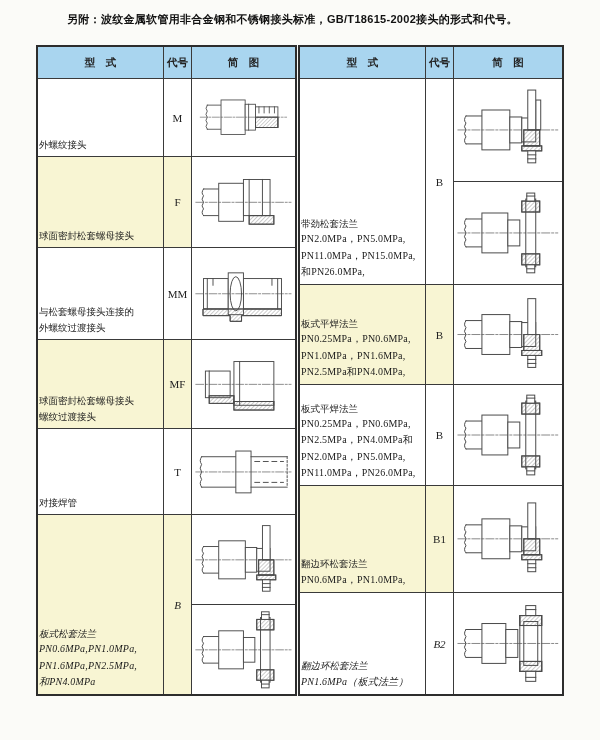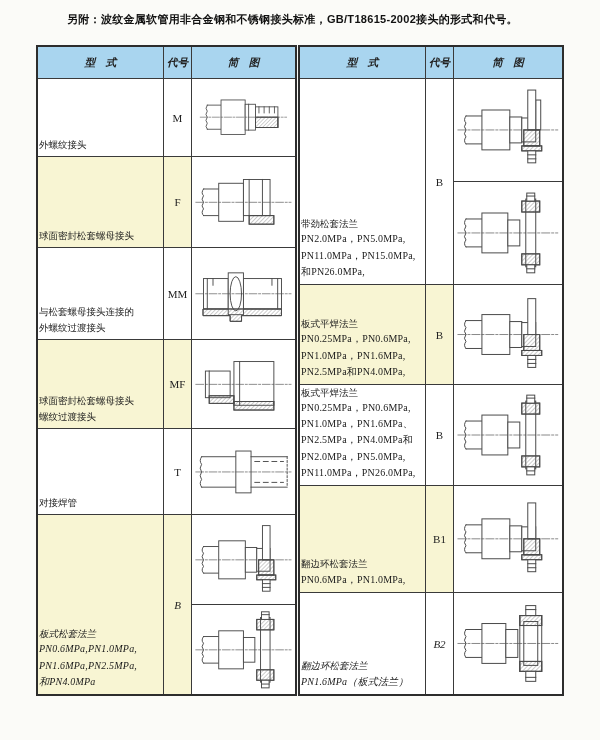--- a/index.html
+++ b/index.html
@@ -31,21 +31,21 @@
     border-right:1px solid #3a3a3a;
     border-bottom:1px solid #3a3a3a;
     background:#fff;
     overflow:hidden;
   }
   .cell.lastcol{border-right:none;}
   .cell.lastrow{border-bottom:none;font-style:italic;}
   .hcell{
     background:#a9d5ef;
     display:flex;align-items:center;justify-content:center;
-    font-size:10.5px;font-weight:bold;color:#222;font-style:italic;
+    font-size:10.5px;font-weight:bold;color:#222;
   }
   .tcell{
     display:flex;flex-direction:column;justify-content:flex-end;
     padding:4px 4px 4px 1px;
     font-size:9.5px;line-height:1.62;
   }
   .tcell .pn{
     font-family:"Liberation Serif", serif;
     font-size:10px;letter-spacing:0.2px;
   }
@@ -378,21 +378,20 @@
                 <line x1="72" y1="67" x2="80" y2="67"></line>
                 <line x1="72" y1="71" x2="80" y2="71"></line>
                 <line x1="2" y1="42" x2="102" y2="42" stroke="#555" stroke-width="0.7" stroke-dasharray="8 2 2 2"></line>
               </g>
             </svg>
           </div>
         </div>
         <div class="cell tcell">
           <div class="cjk">板式平焊法兰</div>
           <div class="pn">PN0.25MPa，PN0.6MPa,</div>
-          <div class="pn">PN1.0MPa，PN1.6MPa、</div>
           <div class="pn">PN2.5MPa，PN4.0MPa和</div>
           <div class="pn">PN2.0MPa，PN5.0MPa,</div>
           <div class="pn">PN11.0MPa，PN26.0MPa,</div>
         </div>
         <div class="cell ccell">B</div>
         <div class="cell dcell lastcol">
           <div class="dsub">
             <svg viewBox="0 0 104 84" preserveAspectRatio="xMidYMid meet">
               <defs>
                 <pattern id="hp10" width="3" height="3" patternUnits="userSpaceOnUse" patternTransform="rotate(45)">

